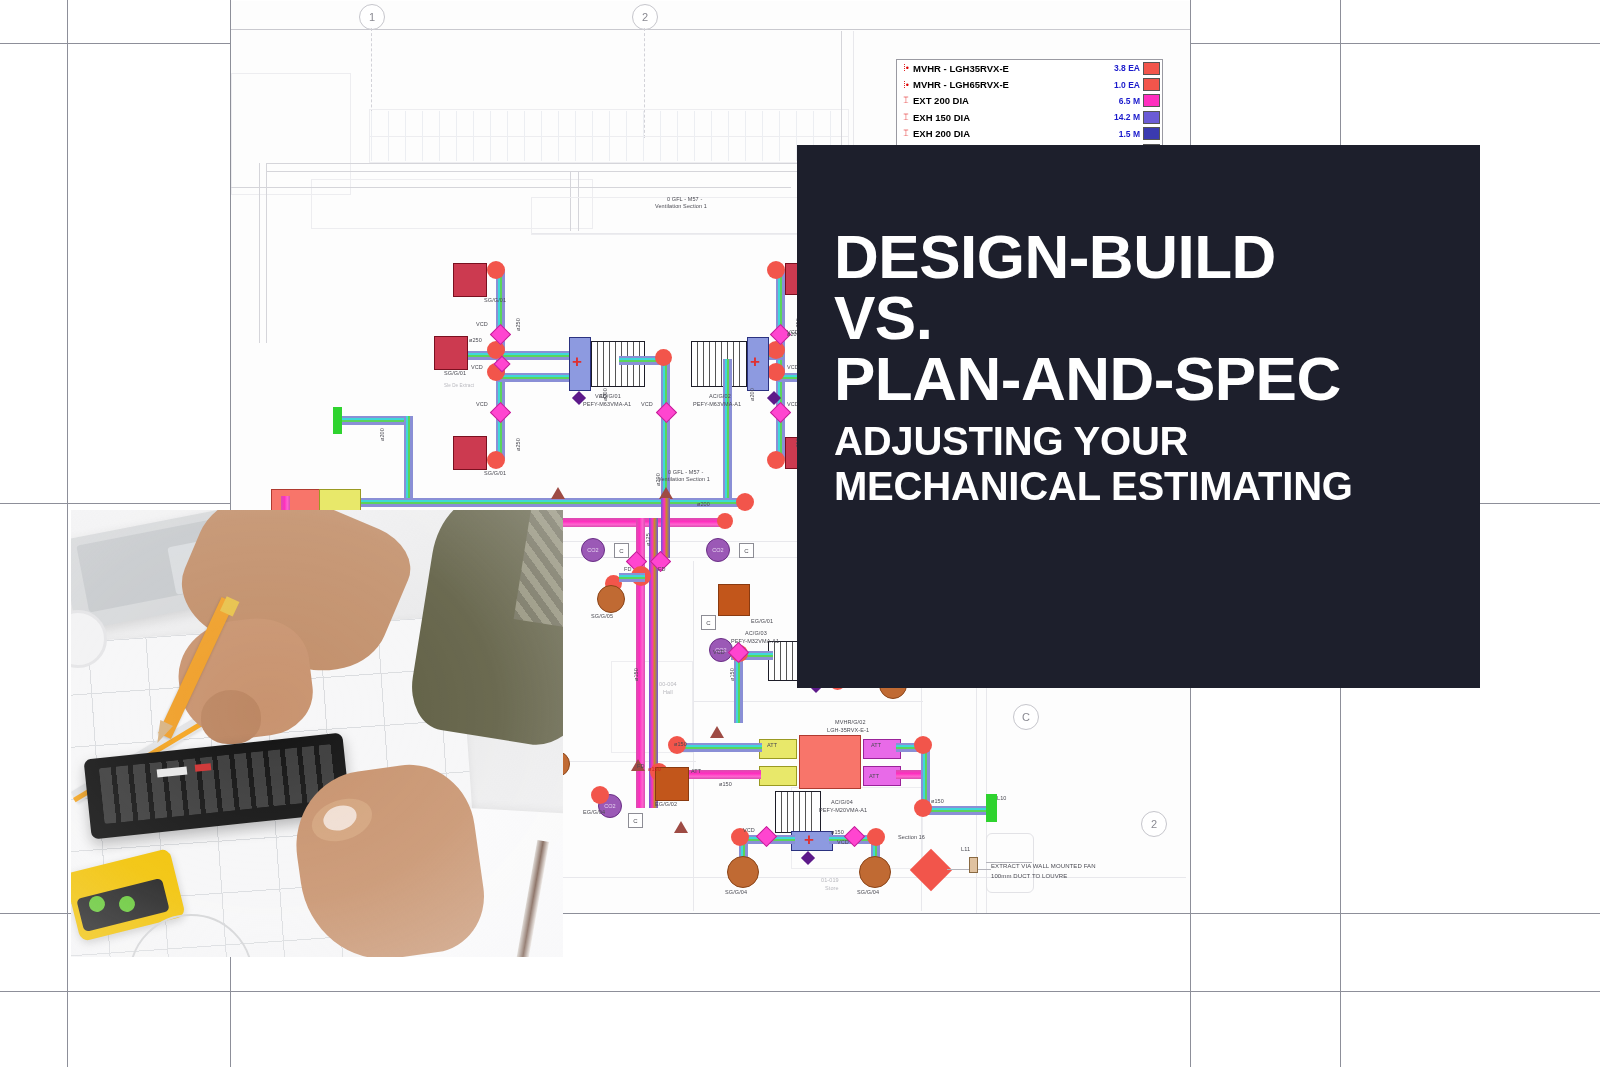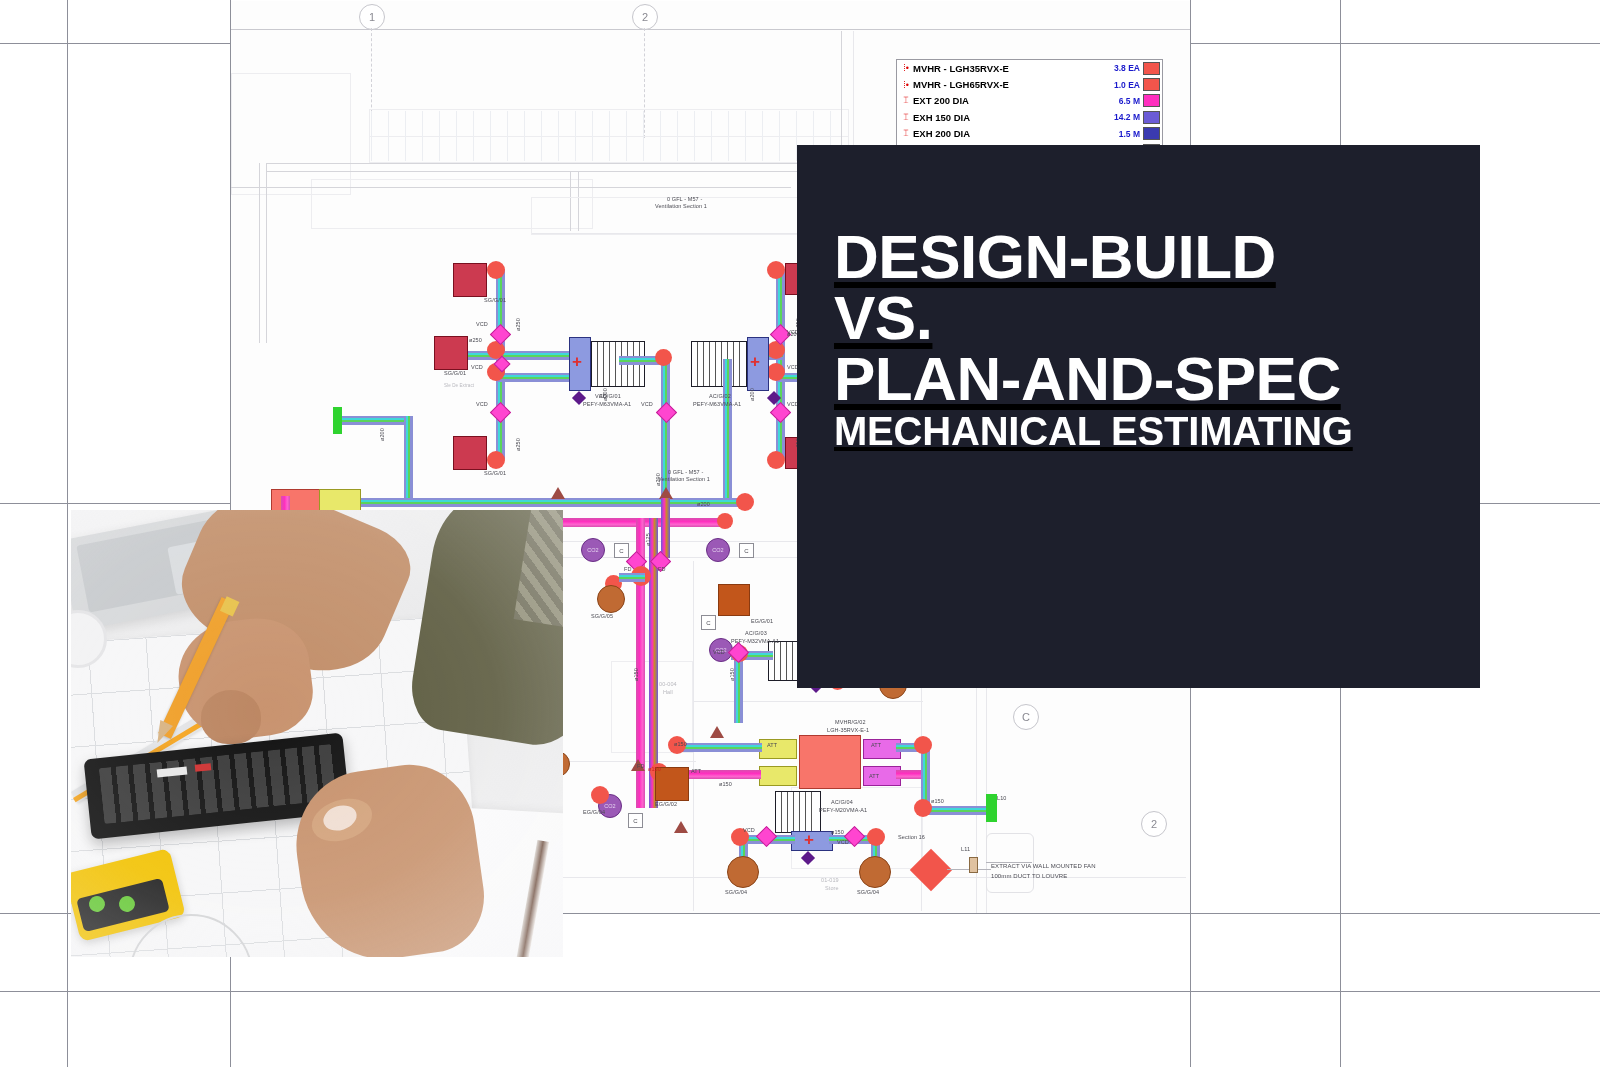--- a/index.html
+++ b/index.html
@@ -85,21 +85,21 @@
   .lg-sw{width:15px;height:11px;border:1px solid #555;flex:0 0 15px;}
 
   
   #photo{position:absolute;left:71px;top:510px;width:492px;height:447px;
          overflow:hidden;background:#ededee;}
   .ph{position:absolute;}
 
   
   #title-panel{position:absolute;left:797px;top:145px;width:683px;height:543px;
                background:#1d1f2c;padding:0;box-sizing:border-box;}
-  #title-inner{position:absolute;left:37px;top:82px;right:20px;text-decoration:underline;}
+  #title-inner{position:absolute;left:37px;top:82px;right:20px;}
   .t-main{color:#fff;font-weight:700;font-size:62px;line-height:0.98;
           letter-spacing:-0.5px;margin:0;}
   .t-sub{color:#fff;font-weight:700;font-size:40px;line-height:1.12;
          letter-spacing:-0.2px;margin:10px 0 0 0;}
 </style>
 </head>
 <body>
 
 <div>
   <div class="grid-line v" style="left:67px"></div>
@@ -548,15 +548,16 @@
 
   <div class="ph" style="inset:0;backdrop-filter:blur(0px);
        background:radial-gradient(ellipse at 40% 45%, rgba(255,255,255,0) 0%, rgba(255,255,255,.10) 55%, rgba(245,245,246,.38) 100%)"></div>
 </div>
 
 <div id="title-panel">
   <div id="title-inner">
     <div class="t-main">DESIGN-BUILD</div>
     <div class="t-main">VS.</div>
     <div class="t-main">PLAN-AND-SPEC</div>
+    <div class="t-sub">ADJUSTING YOUR</div>
     <div class="t-sub" style="margin-top:0">MECHANICAL ESTIMATING</div>
   </div>
 </div>
 
 </body></html>

